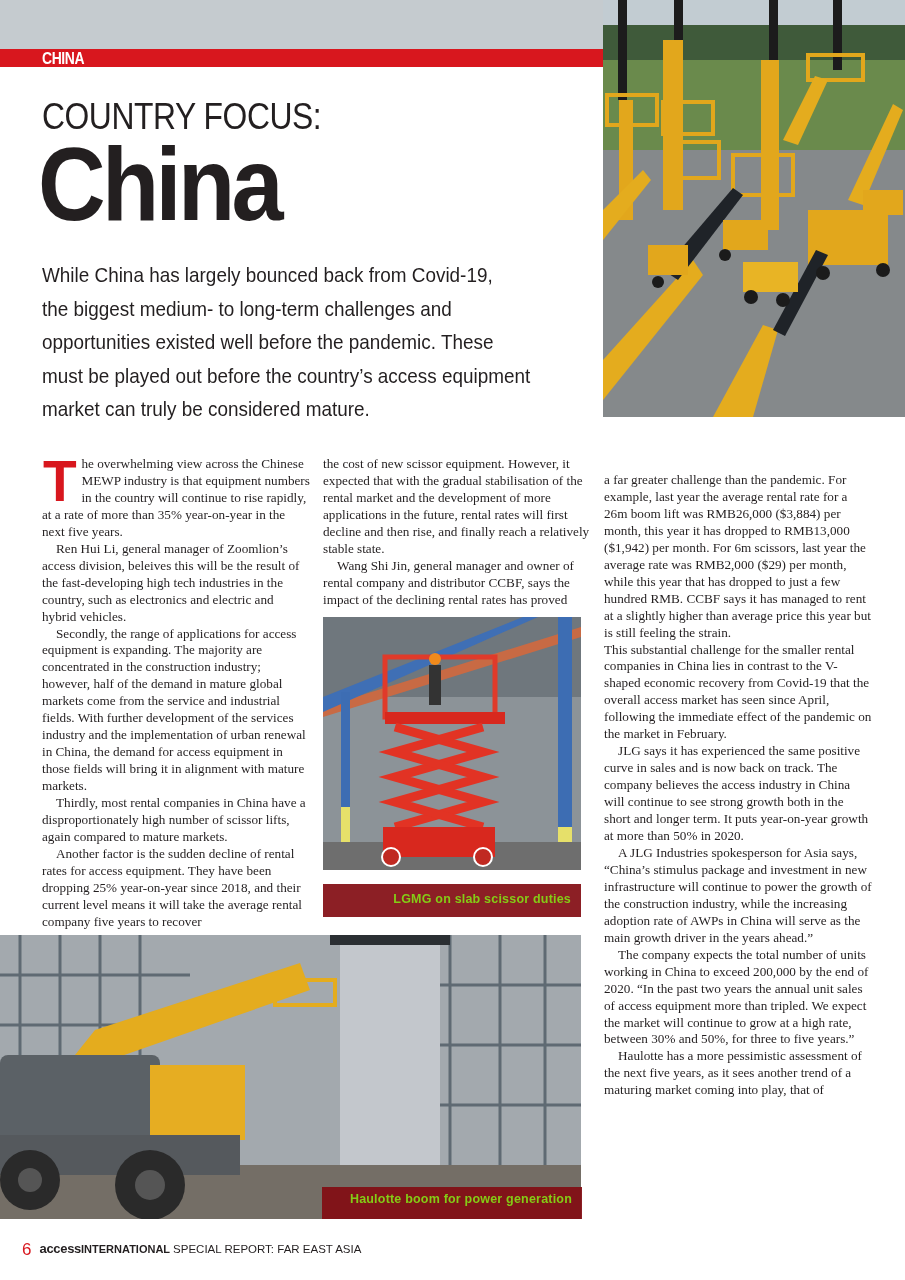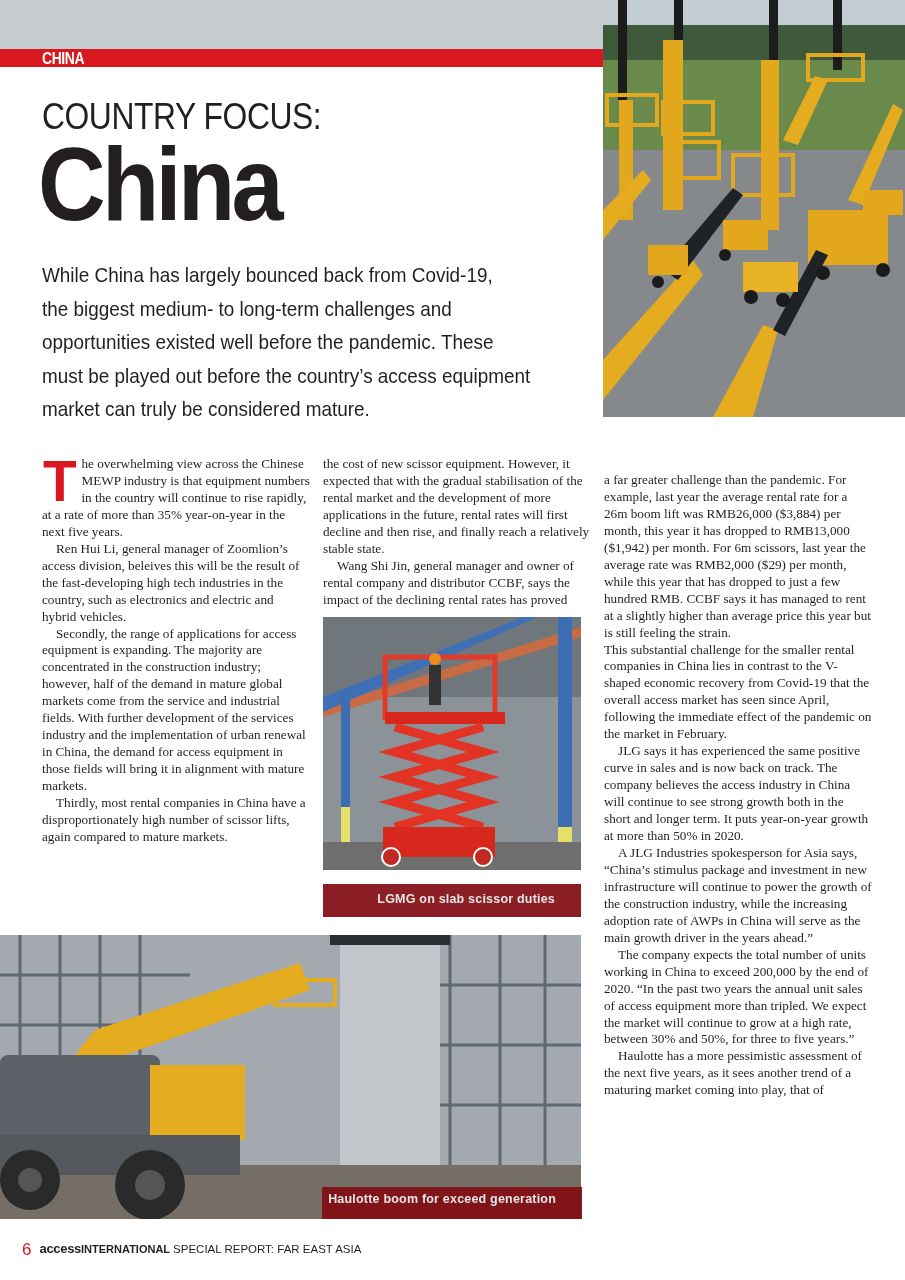--- a/index.html
+++ b/index.html
@@ -26,22 +26,22 @@
   .photo { position: absolute; overflow: hidden; }
   .photo-xcmg { left: 603px; top: 0; width: 302px; height: 417px;
     background:
       linear-gradient(180deg, #b9c6cf 0%, #9fb0b8 8%, #5d7a4a 14%, #6b8a4f 30%, #7b7f78 40%, #8a8d8b 60%, #7d7f80 100%); }
   .photo-scissor { left: 323px; top: 617px; width: 258px; height: 253px;
     background: linear-gradient(180deg, #7c848a 0%, #9aa2a8 30%, #888c8f 60%, #6c6e70 100%); }
   .photo-haulotte { left: 0; top: 935px; width: 581px; height: 284px;
     background: linear-gradient(180deg, #b7bcc1 0%, #9aa1a7 40%, #7b7d7b 75%, #6a665f 100%); }
 
   .caption-bar { position: absolute; background: rgba(130, 12, 18, 0.92);
-    font-family: "Liberation Sans", sans-serif; font-weight: bold; color: #e5e5e5; font-size: 12.5px;
-    text-align: right; padding-right: 26px; letter-spacing: 0.2px; }
+    font-family: "Liberation Sans", sans-serif; font-weight: bold; color: #84cc16; font-size: 12.5px;
+    text-align: right; padding-right: 10px; letter-spacing: 0.2px; }
   .caption-scissor { left: 323px; top: 884px; width: 258px; height: 33px; line-height: 30px; }
   .caption-haulotte { left: 322px; top: 1187px; width: 260px; height: 32px; line-height: 24px; }
 
   .col { position: absolute; width: 268px; font-size: 13.2px; line-height: 16.95px; color: #231f20; }
   .col p { text-indent: 14px; }
   .col p.noindent { text-indent: 0; }
   .col-1 { left: 42px; top: 456px; }
   .col-2 { left: 323px; top: 456px; }
   .col-3 { left: 604px; top: 456px; margin-top: 16px; }
 
@@ -118,20 +118,21 @@
     <circle cx="122" cy="255" r="6" fill="#1b1b1b"></circle>
     <circle cx="55" cy="282" r="6" fill="#1b1b1b"></circle>
   </svg>
 </div>
 
 <div class="col col-1">
   <p class="noindent"><span class="dropcap">T</span><span>he overwhelming view across the Chinese MEWP industry is that equipment numbers in the country will continue to rise rapidly, at a rate of more than 35% year-on-year in the next five years.</span></p>
   <p>Ren Hui Li, general manager of Zoomlion’s access division, beleives this will be the result of the fast-developing high tech industries in the country, such as electronics and electric and hybrid vehicles.</p>
   <p>Secondly, the range of applications for access equipment is expanding. The majority are concentrated in the construction industry; however, half of the demand in mature global markets come from the service and industrial fields. With further development of the services industry and the implementation of urban renewal in China, the demand for access equipment in those fields will bring it in alignment with mature markets.</p>
   <p>Thirdly, most rental companies in China have a disproportionately high number of scissor lifts, again compared to mature markets.</p>
+  <p>Another factor is the sudden decline of rental rates for access equipment. They have been dropping 25% year-on-year since 2018, and their current level means it will take the average rental company five years to recover</p>
 </div>
 
 <div class="col col-2">
   <p class="noindent">the cost of new scissor equipment. However, it expected that with the gradual stabilisation of the rental market and the development of more applications in the future, rental rates will first decline and then rise, and finally reach a relatively stable state.</p>
   <p>Wang Shi Jin, general manager and owner of rental company and distributor CCBF, says the impact of the declining rental rates has proved</p>
 </div>
 
 <div class="photo photo-scissor">
   <svg width="258" height="253" viewBox="0 0 258 253">
     <rect width="258" height="253" fill="#8c9398"></rect>
@@ -191,17 +192,17 @@
     <rect x="275" y="45" width="60" height="25" fill="none" stroke="#e4ac1e" stroke-width="4"></rect>
     <rect x="0" y="120" width="160" height="90" rx="8" fill="#5b6166"></rect>
     <rect x="150" y="130" width="95" height="75" fill="#e6ad22"></rect>
     <rect x="0" y="200" width="240" height="40" fill="#55595d"></rect>
     <circle cx="30" cy="245" r="30" fill="#2a2a2a"></circle>
     <circle cx="150" cy="250" r="35" fill="#2a2a2a"></circle>
     <circle cx="150" cy="250" r="15" fill="#555"></circle>
     <circle cx="30" cy="245" r="12" fill="#555"></circle>
   </svg>
 </div>
-<div class="caption-bar caption-haulotte">Haulotte boom for exceed generation</div>
+<div class="caption-bar caption-haulotte">Haulotte boom for power generation</div>
 
 <div class="folio">
   <span class="page-num">6</span><span class="brand-a">access</span><span class="brand-b">INTERNATIONAL</span><span>SPECIAL REPORT: FAR EAST ASIA</span>
 </div>
 
 </body></html>

